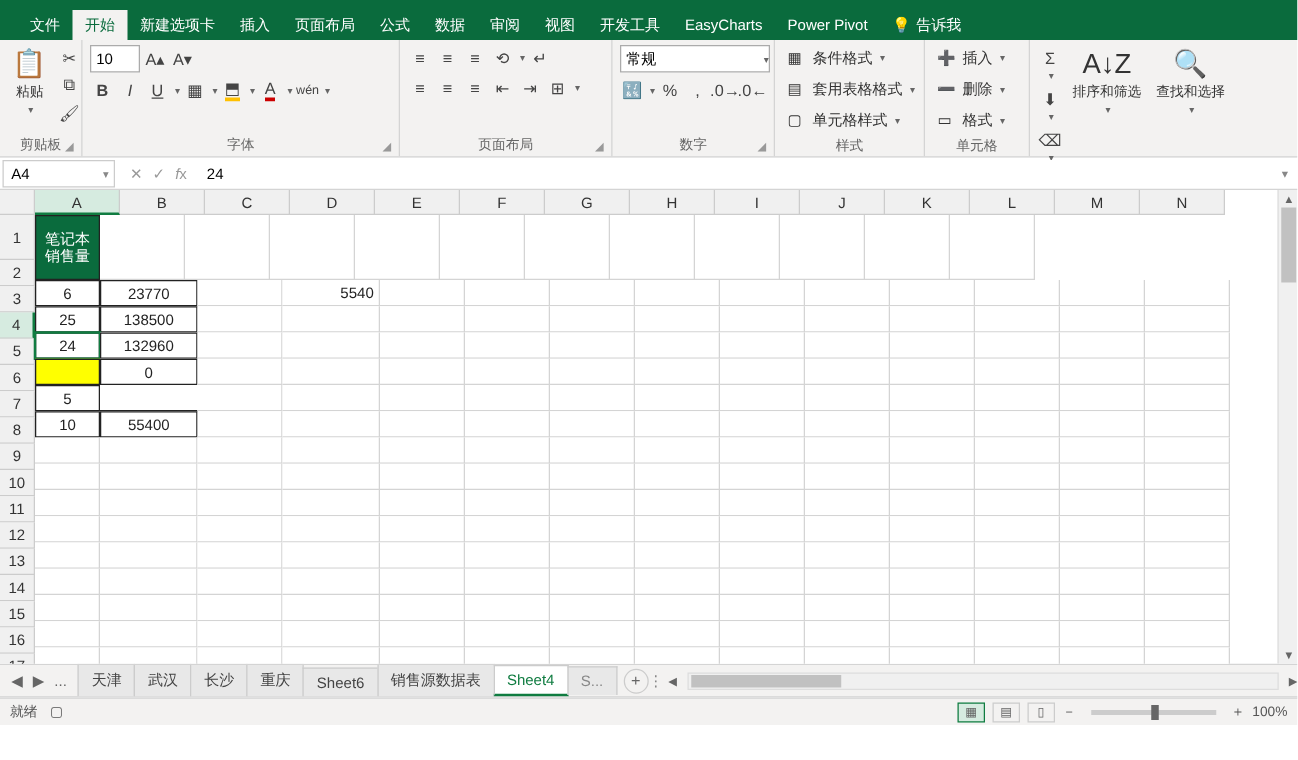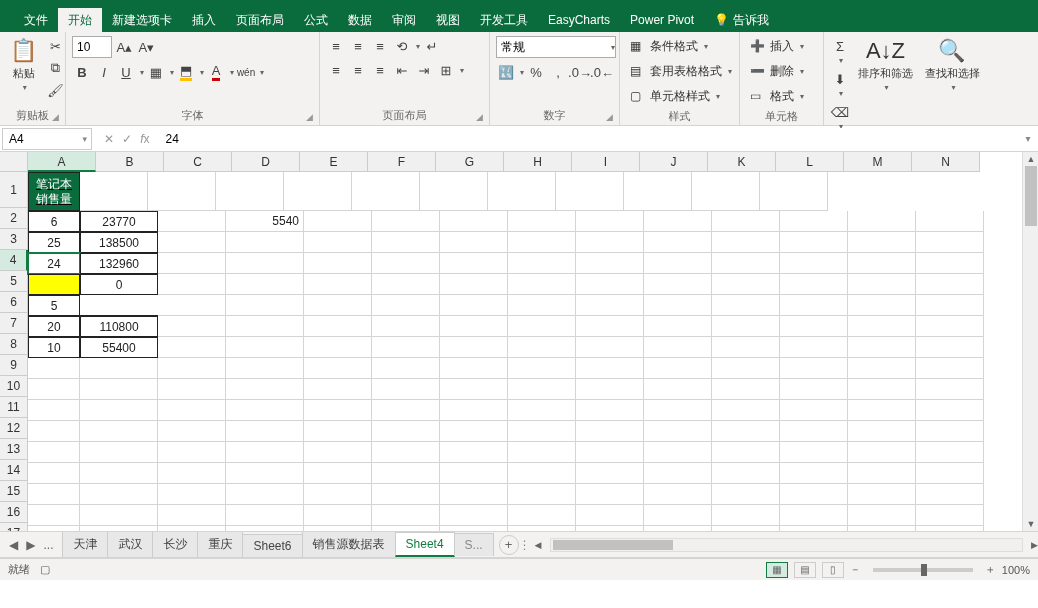--- a/index.html
+++ b/index.html
@@ -49,21 +49,21 @@
 .selectall { position:absolute; left:0; top:0; width:28px; height:20px; background:#f0f0f0; border-right:1px solid #ccc; border-bottom:1px solid #ccc; }
 .colheads { position:absolute; left:28px; top:0; height:20px; display:flex; }
 .colhead { width:68px; height:20px; background:#f0f0f0; border-right:1px solid #ccc; border-bottom:1px solid #ccc; text-align:center; font-size:12px; color:#333; line-height:20px;}
 .colhead.colA { background:#d6ebe0; border-bottom:2px solid #107c41;}
 .rowheads { position:absolute; left:0; top:20px; width:28px; }
 .rowhead { height:21px; background:#f0f0f0; border-right:1px solid #ccc; border-bottom:1px solid #ccc; text-align:center; font-size:12px; color:#333; line-height:21px;}
 .rowhead.r1 { height:36px; line-height:36px;}
 .rowhead.sel { background:#d6ebe0; border-right:2px solid #107c41;}
 .cells { position:absolute; left:28px; top:20px; }
 .cellrow { display:flex; height:21px; }
-.cellrow.hr1 { height:39px;text-decoration:underline; }
+.cellrow.hr1 { height:52px; }
 .cell { width:68px; height:100%; border-right:1px solid #d4d4d4; border-bottom:1px solid #d4d4d4; font-size:12px; padding:0 4px; display:flex; align-items:center; justify-content:flex-end; color:#222; background:#fff;}
 .cell.hdr { background:#0a6b3d; color:#fff; justify-content:center; text-align:center; font-size:12px; border:1px solid #222; line-height:1.2;}
 .cell.b { border:1px solid #222; }
 .cell.center { justify-content:center; }
 .cell.yellow { background:#ffff00; }
 .cell.selring { outline:2px solid #107c41; outline-offset:-1px; }
 .vscroll { position:absolute; right:0; top:0; width:16px; height:100%; background:#f0f0f0; border-left:1px solid #ddd;}
 .vscroll .thumb { position:absolute; left:2px; top:14px; width:12px; height:60px; background:#c1c1c1; }
 .vscroll .arr { position:absolute; left:0; width:16px; height:14px; text-align:center; font-size:9px; color:#666; line-height:14px;}
 .vscroll .arr.up { top:0; } .vscroll .arr.dn { bottom:0; }
@@ -409,36 +409,20 @@
         <div class="cell " style="width: 68px;"></div>
         <div class="cell " style="width: 68px;"></div>
         <div class="cell " style="width: 68px;"></div>
         <div class="cell " style="width: 68px;"></div>
         <div class="cell " style="width: 68px;"></div>
         <div class="cell " style="width: 68px;"></div>
         <div class="cell " style="width: 68px;"></div>
         <div class="cell " style="width: 68px;"></div>
       </div>
       <div class="cellrow">
-        <div class="cell b center" style="width: 52px;">20</div>
-        <div class="cell b center" style="width: 78px;">110800</div>
-        <div class="cell " style="width: 68px;"></div>
-        <div class="cell " style="width: 78px;"></div>
-        <div class="cell " style="width: 68px;"></div>
-        <div class="cell " style="width: 68px;"></div>
-        <div class="cell " style="width: 68px;"></div>
-        <div class="cell " style="width: 68px;"></div>
-        <div class="cell " style="width: 68px;"></div>
-        <div class="cell " style="width: 68px;"></div>
-        <div class="cell " style="width: 68px;"></div>
-        <div class="cell " style="width: 68px;"></div>
-        <div class="cell " style="width: 68px;"></div>
-        <div class="cell " style="width: 68px;"></div>
-      </div>
-      <div class="cellrow">
         <div class="cell b center" style="width: 52px;">10</div>
         <div class="cell b center" style="width: 78px;">55400</div>
         <div class="cell " style="width: 68px;"></div>
         <div class="cell " style="width: 78px;"></div>
         <div class="cell " style="width: 68px;"></div>
         <div class="cell " style="width: 68px;"></div>
         <div class="cell " style="width: 68px;"></div>
         <div class="cell " style="width: 68px;"></div>
         <div class="cell " style="width: 68px;"></div>
         <div class="cell " style="width: 68px;"></div>

